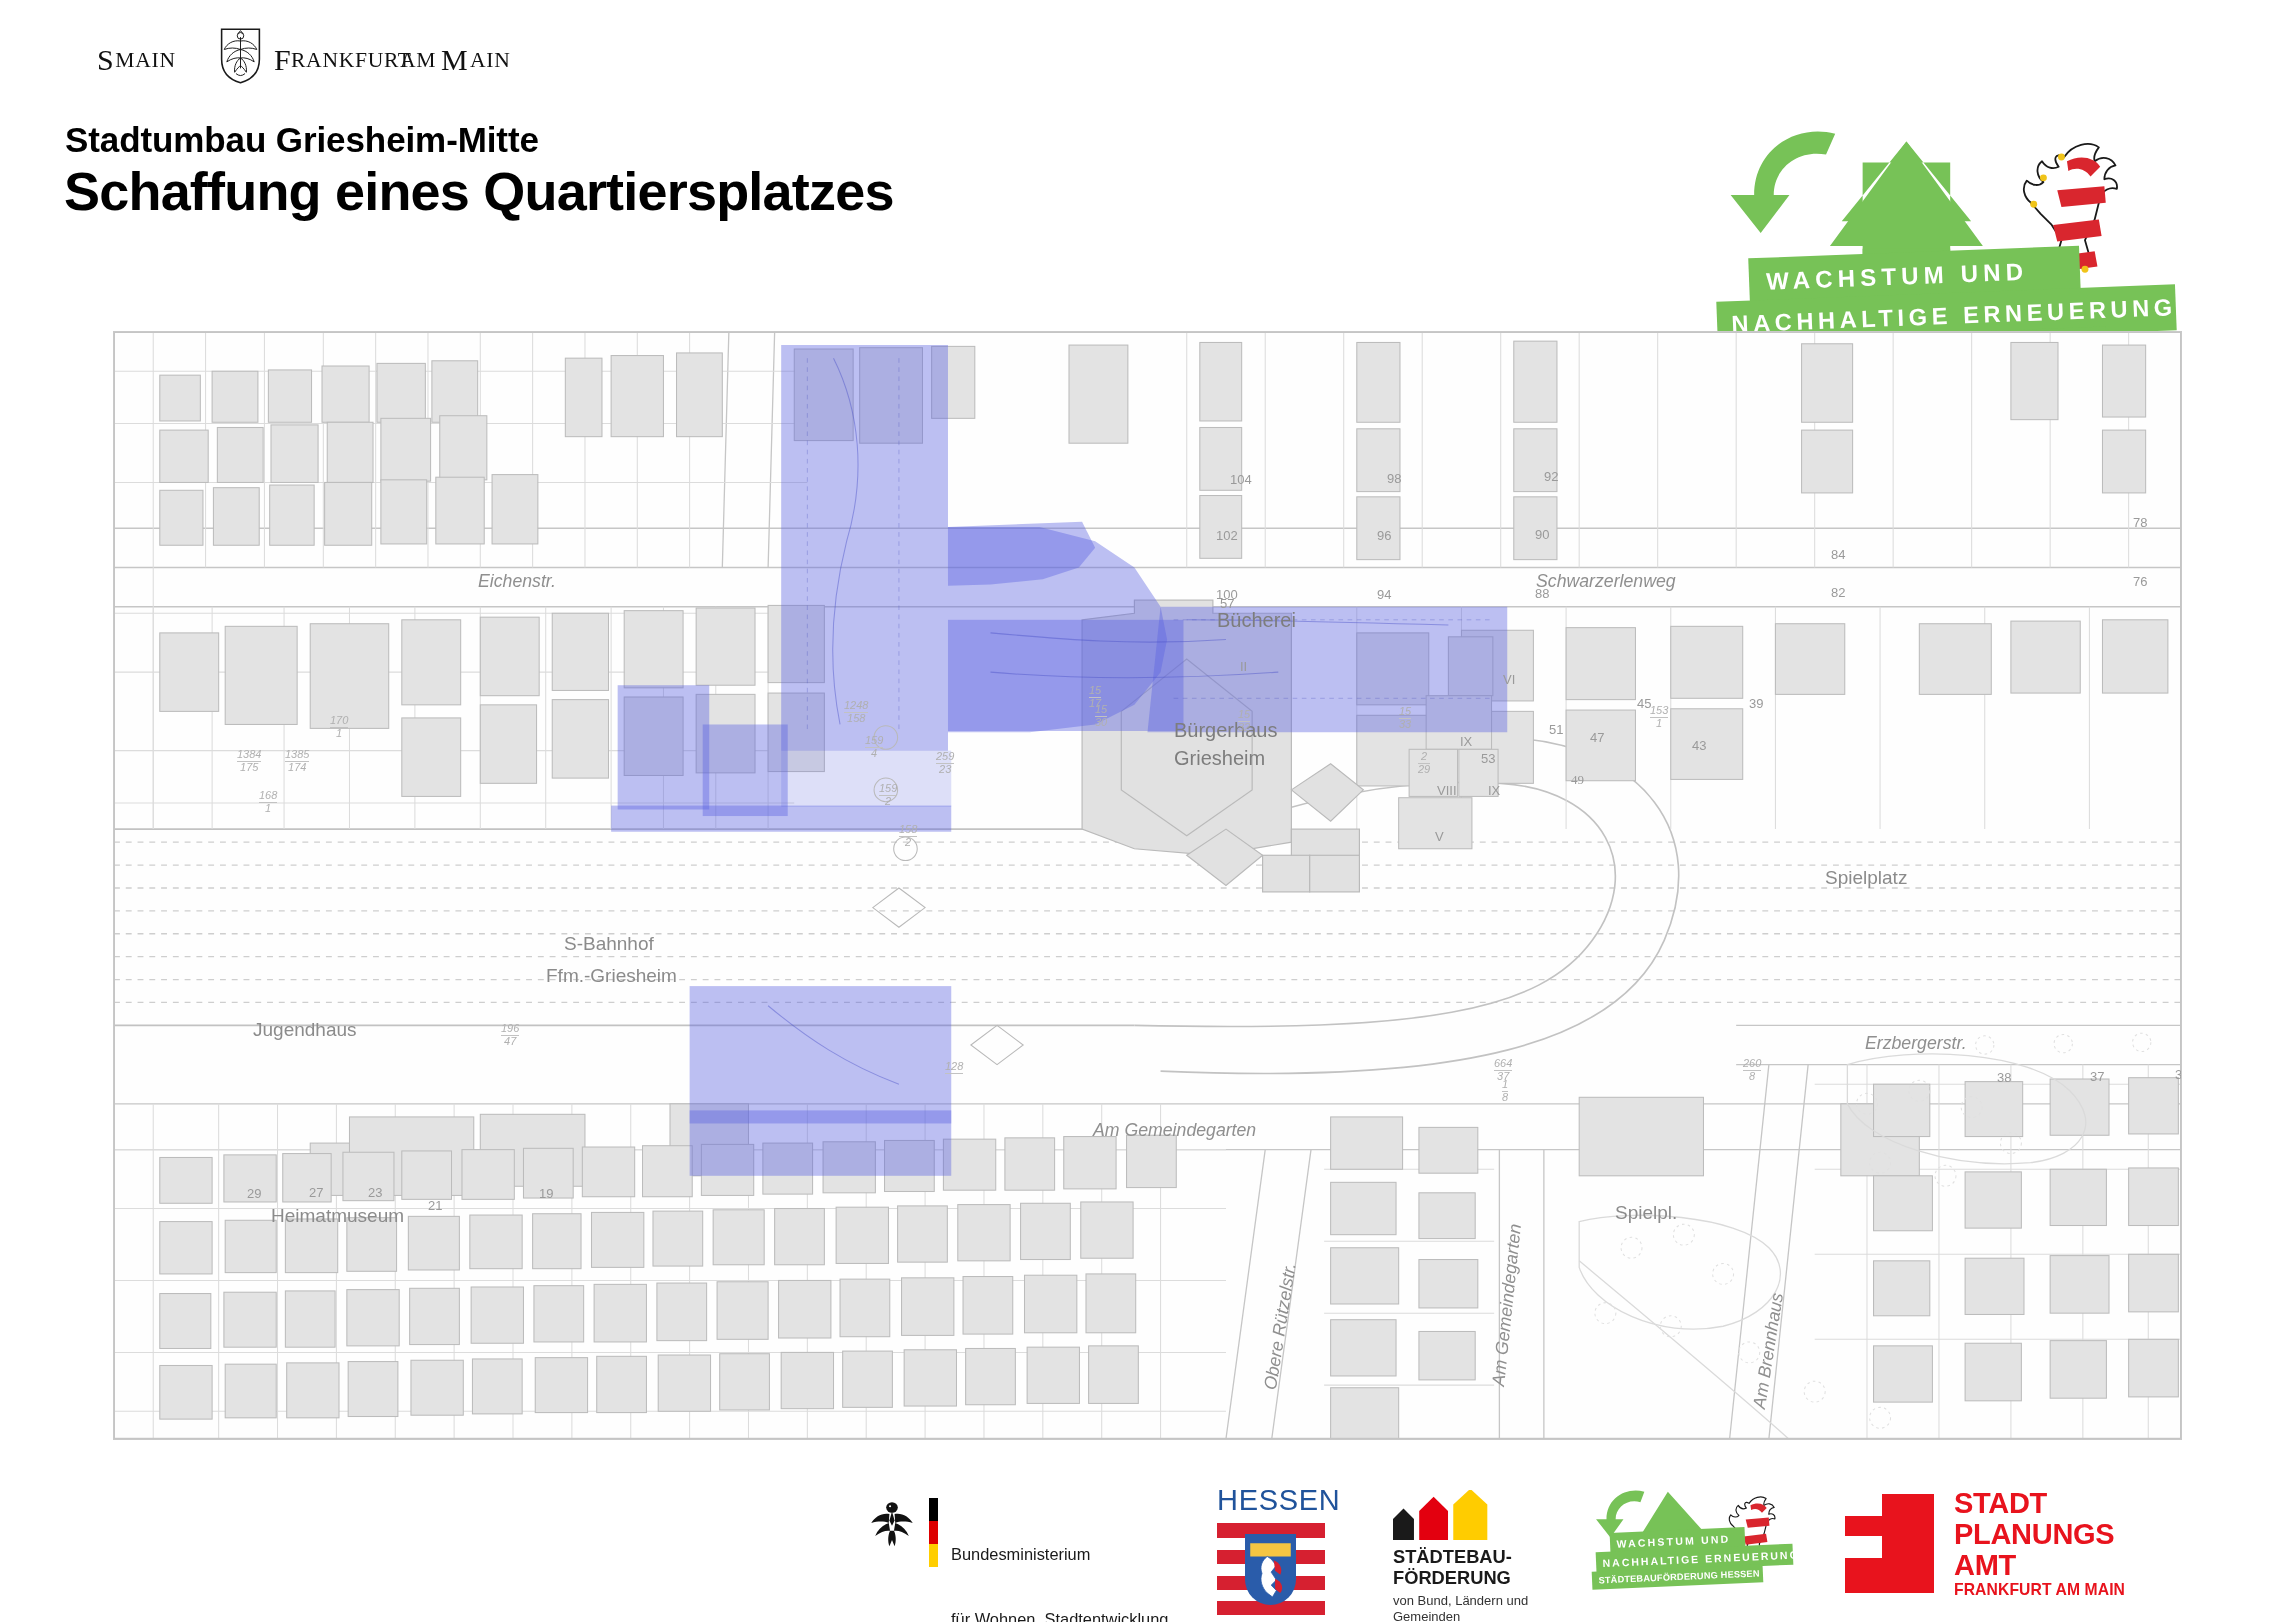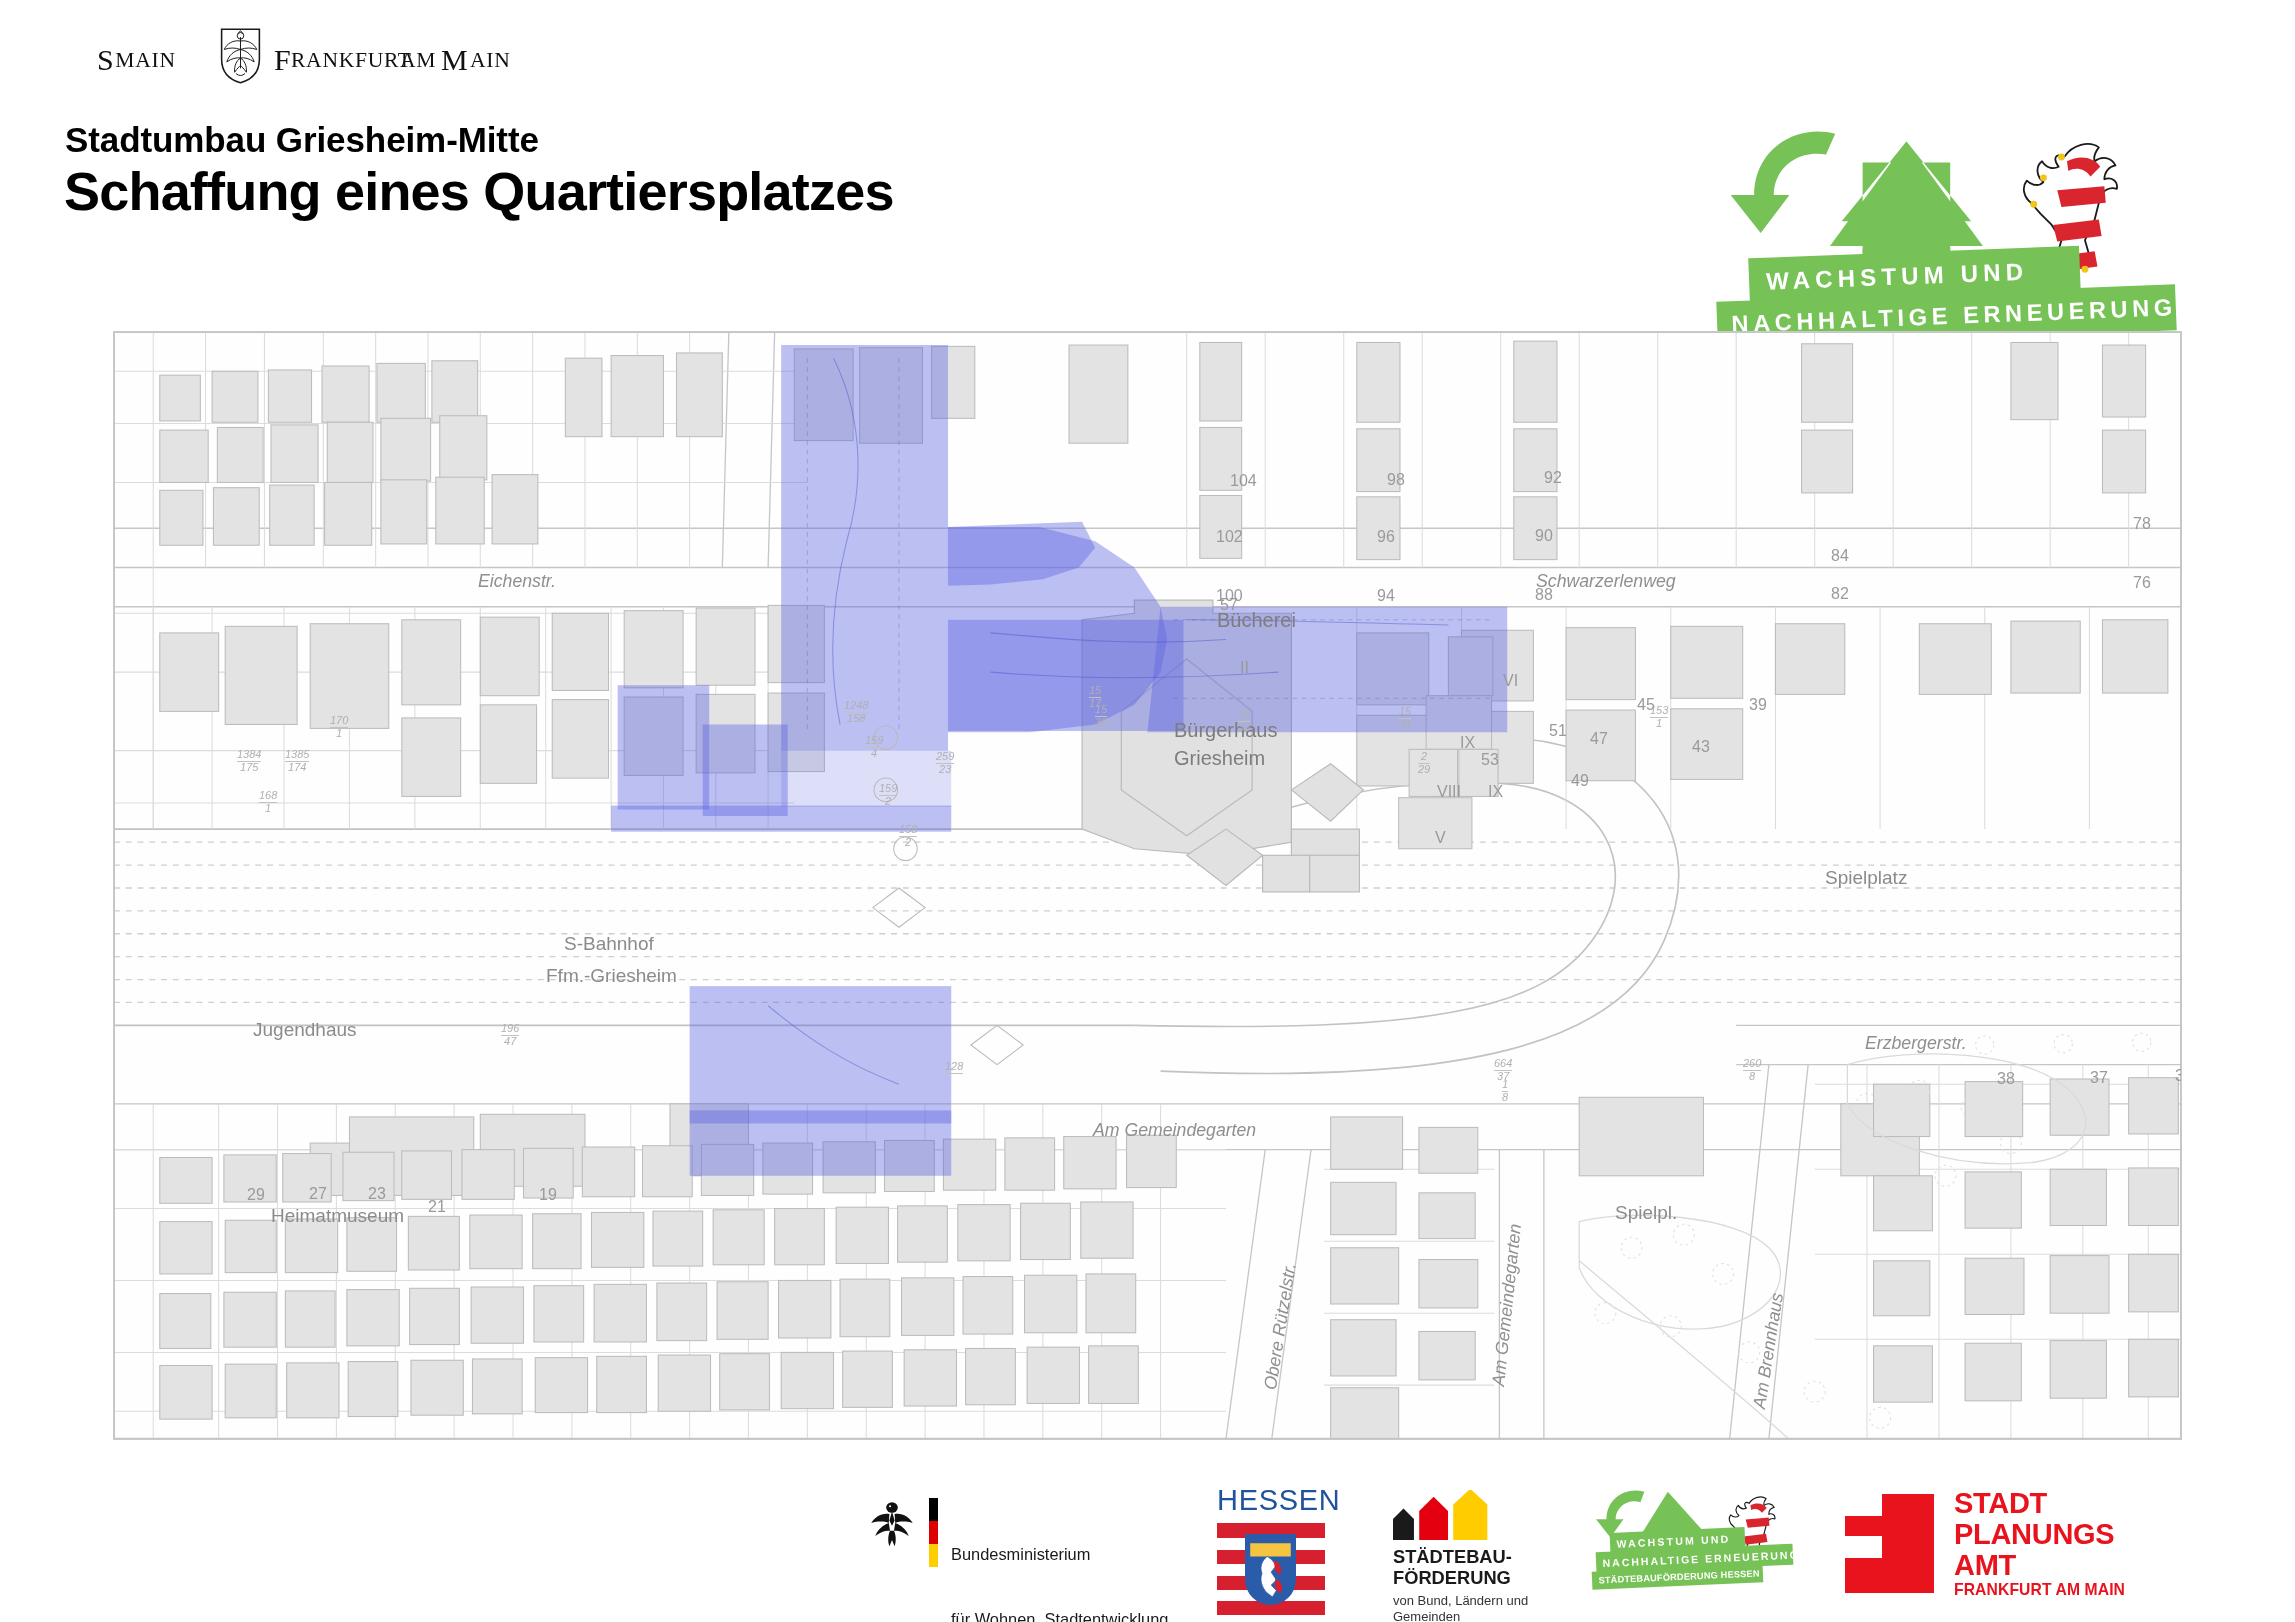--- a/index.html
+++ b/index.html
@@ -32,21 +32,21 @@
      font-size:19.6px;letter-spacing:0.3px;padding-left:13px;}
 
   
   #map{position:absolute;left:113px;top:331px;width:2067px;height:1107px;
        background:#fefefe;border:0.7px solid #c9c9c9;overflow:hidden;}
   #map-canvas{position:absolute;inset:0;}
   .sname{position:absolute;font-style:italic;font-size:17.7px;color:#8f8f8f;
      white-space:nowrap;font-family:"Liberation Sans",sans-serif;}
   .pname{position:absolute;font-size:19px;color:#8b8b8b;white-space:nowrap;}
   .pname.big{font-size:20px;color:#7d7d7d;}
-  .hn{position:absolute;font-size:16px;color:#9a9a9a;white-space:nowrap;}
+  .hn{position:absolute;font-size:13px;color:#9a9a9a;white-space:nowrap;}
   .frac{position:absolute;font-size:11px;color:#b0b0b0;font-style:italic;
      text-align:center;line-height:1.05;white-space:nowrap;}
   .frac b{display:block;border-bottom:0.7px solid #c2c2c2;font-weight:400;}
   .vert{transform-origin:0 0;}
 
   
   #footer{position:absolute;left:0;top:1472px;width:2295px;height:150px;}
   .fl{position:absolute;}
   .fl-txt{font-size:16.4px;line-height:1.32;color:#1a1a1a;white-space:pre;}
   #bmw-bar{position:absolute;width:8.5px;height:69px;top:0;left:0;}
@@ -483,21 +483,21 @@
  <div class="hn" style="left:1346px;top:402px;">IX</div>
  <div class="hn" style="left:1323px;top:451px;">VIII</div>
  <div class="hn" style="left:1374px;top:451px;">IX</div>
  <div class="hn" style="left:1321px;top:497px;">V</div>
  <div class="hn" style="left:1435px;top:390px;">51</div>
  <div class="hn" style="left:1367px;top:419px;">53</div>
  <div class="hn" style="left:1523px;top:364px;">45</div>
  <div class="hn" style="left:1635px;top:364px;">39</div>
  <div class="hn" style="left:1476px;top:398px;">47</div>
  <div class="hn" style="left:1578px;top:406px;">43</div>
- <div class="hn" style="left:1457px;top:440px;">49</div>
+ <div class="hn" style="left:1457px;top:440px;font-family:Liberation Serif, serif;">49</div>
 
  <div class="frac" style="left:765px;top:451px;"><b>159</b>2</div>
  <div class="frac" style="left:785px;top:492px;"><b>158</b>2</div>
  <div class="frac" style="left:751px;top:403px;"><b>159</b>4</div>
  <div class="frac" style="left:730px;top:368px;"><b>1248</b>158</div>
  <div class="frac" style="left:216px;top:383px;"><b>170</b>1</div>
  <div class="frac" style="left:123px;top:417px;"><b>1384</b>175</div>
  <div class="frac" style="left:171px;top:417px;"><b>1385</b>174</div>
  <div class="frac" style="left:145px;top:458px;"><b>168</b>1</div>
  <div class="frac" style="left:387px;top:691px;"><b>196</b>47</div>

